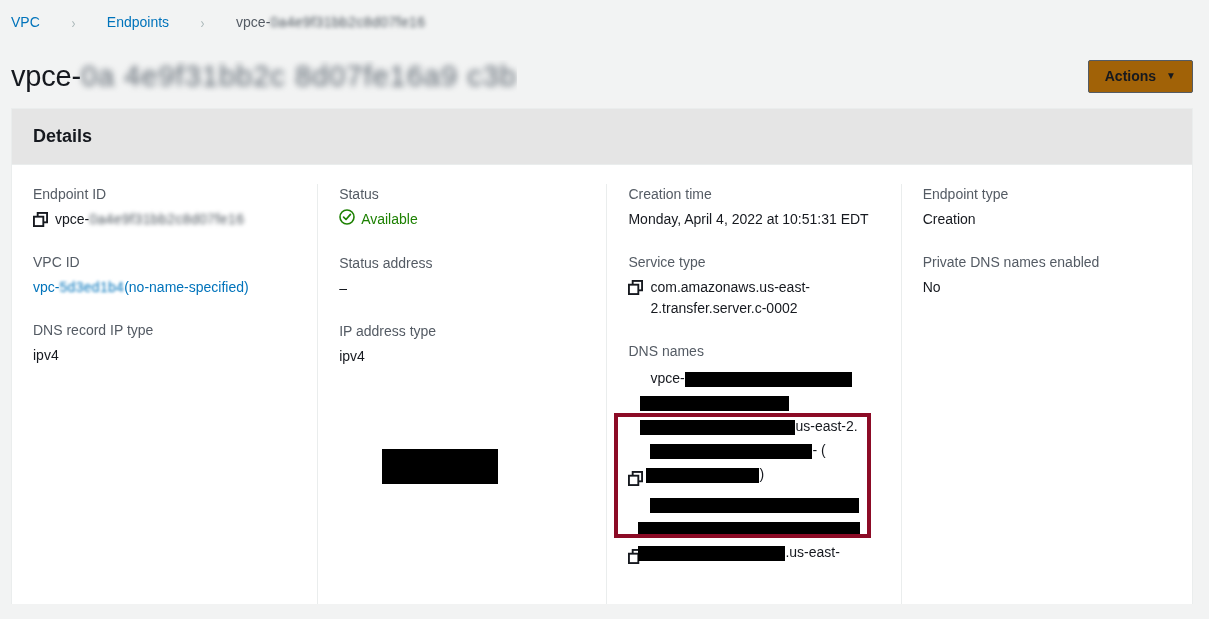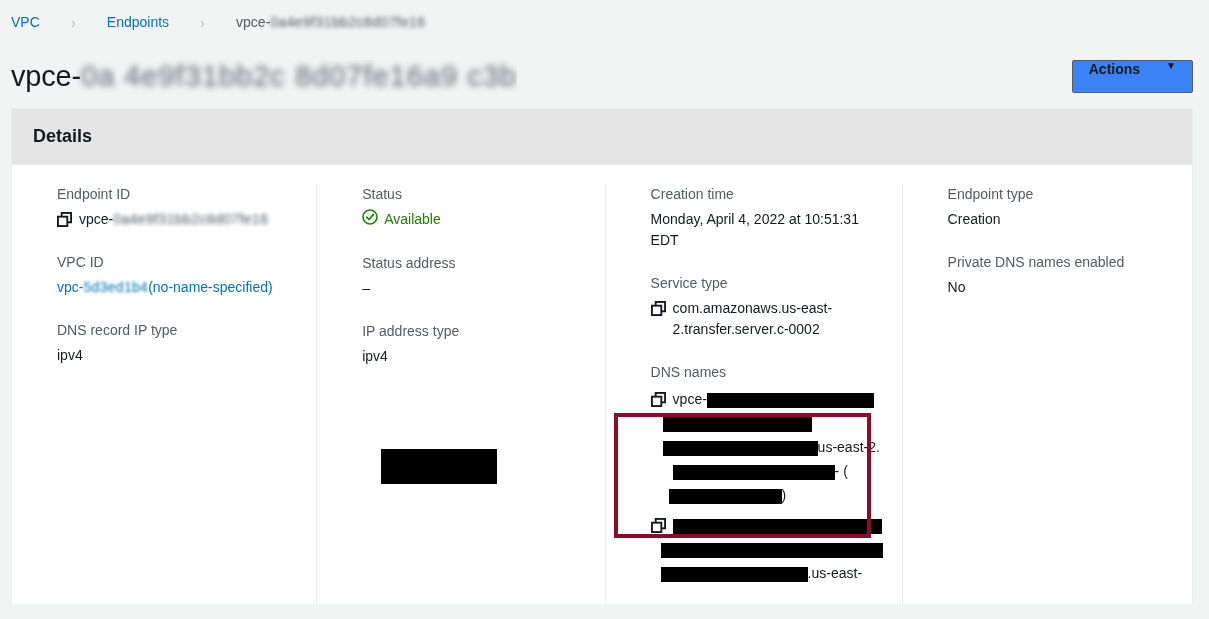--- a/index.html
+++ b/index.html
@@ -85,31 +85,31 @@
     font-weight: 400;
     color: #16191f;
     letter-spacing: -0.2px;
     display: flex;
     align-items: baseline;
     white-space: nowrap;
     overflow: hidden;
   }
   .btn-actions {
     border: 1px solid #545b64;
-    background: #3b82f6;
+    background: #a16207;
     color: #16191f;
     font-size: 14px;
     font-weight: bold;
     font-family: "Liberation Sans", sans-serif;
     padding: 0 16px;
     height: 33px;
     border-radius: 2px;
     display: inline-flex;
-    align-items: flex-start;
-    gap: 26px;
+    align-items: center;
+    gap: 10px;
     cursor: pointer;
     white-space: nowrap;
   }
   .caret {
     font-size: 10px;
     line-height: 1;
   }
 
   
   .card {
@@ -146,21 +146,21 @@
     position: relative;
   }
   .col + .col {
     border-left: 1px solid #eaeded;
   }
   .col-1 { width: 308px; }
   .col-2 { width: 292px; }
   .col-3 { width: 297px; }
   .col-4 { width: 294px; }
 
-  .field { margin-bottom: 22px; margin-left: 24px; }
+  .field { margin-bottom: 22px; }
   .field-label {
     color: #545b64;
     font-size: 14px;
     line-height: 20px;
     margin-bottom: 5px;
   }
   .field-value {
     color: #16191f;
     font-size: 14px;
     line-height: 21px;
@@ -186,21 +186,21 @@
     flex: 0 0 auto;
     margin-top: 3px;
     cursor: pointer;
     line-height: 0;
   }
 
   
   .dns-list { position: relative; }
   .dns-entry {
     display: flex;
-    align-items: flex-start;
+    align-items: flex-end;
     gap: 7px;
     line-height: 24px;
     margin-bottom: 2px;
   }
   .dns-text {
     font-size: 14px;
     color: #16191f;
     line-height: 24px;
   }
   .dns-highlight {

